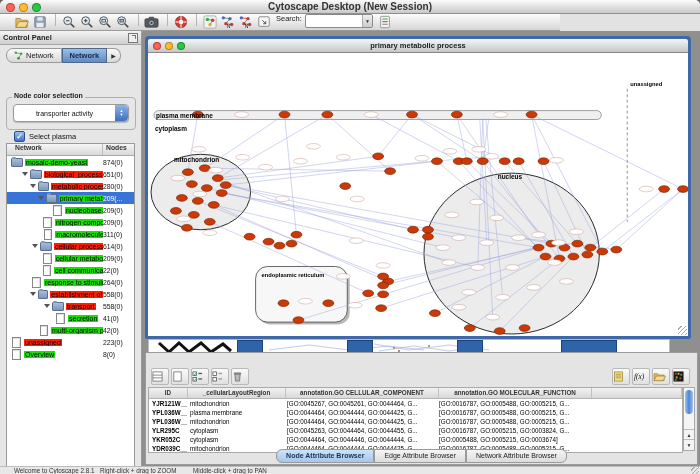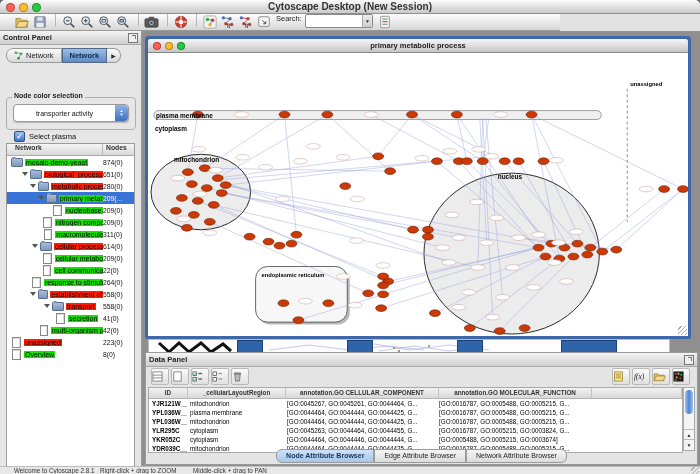--- a/index.html
+++ b/index.html
@@ -607,24 +607,20 @@
       <circle cx="310" cy="8" r="1" fill="#7a9a30"></circle>
         <circle cx="250" cy="10" r="1" fill="#b06030"></circle>
     </svg>
     <span class="bluechip" style="left:88px;width:24px;"></span>
     <span class="bluechip" style="left:198px;width:24px;"></span>
     <span class="bluechip" style="left:308px;width:24px;"></span>
     <span class="bluechip" style="left:412px;width:54px;"></span>
   </div>
 
   <div class="dpanel">
-    <div class="panelhead">
-      <span>Data Panel</span>
-      <span class="floatico"></span>
-    </div>
     <div class="dtoolbar">
       <span class="dbtn">
           <svg viewBox="0 0 12 12" width="11" height="11">
             <rect x="1" y="1" width="10" height="10" fill="#fff" stroke="#666" stroke-width="0.8"></rect>
             <line x1="1" y1="4.5" x2="11" y2="4.5" stroke="#666" stroke-width="0.8"></line>
             <line x1="1" y1="7.5" x2="11" y2="7.5" stroke="#666" stroke-width="0.8"></line>
           </svg>
         </span>
       <span class="dbtn">
           <svg viewBox="0 0 12 12" width="11" height="11">

